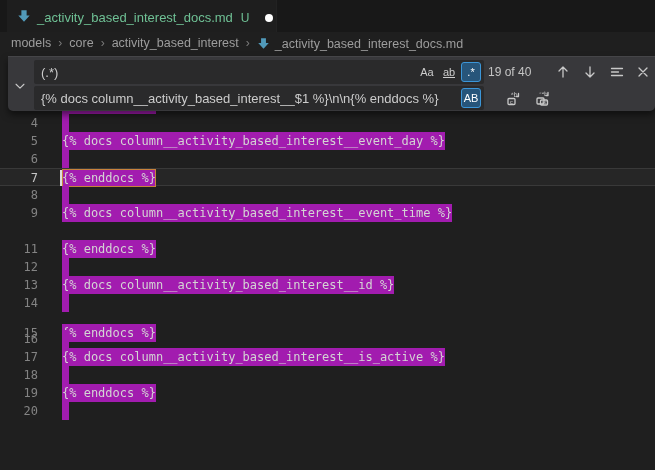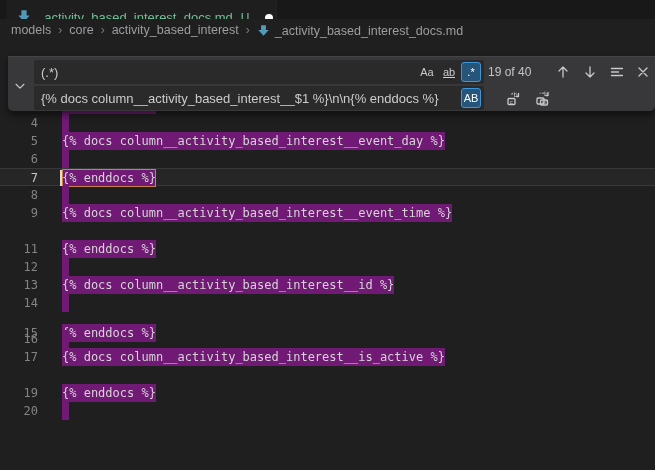--- a/index.html
+++ b/index.html
@@ -8,38 +8,38 @@
 
   
   .tabbar { position:absolute; left:0; top:0; width:655px; height:35px; background:#181818; }
   .tab { position:absolute; left:7px; top:0; height:35px; width:270px; background:#1e1e1e;
          display:flex; align-items:center; gap:6px; padding:0 10px; border-right:1px solid #222; }
   .tab-title { color:#6fc195; font-size:13px; white-space:nowrap; }
   .git-badge { color:#6fc195; font-size:12px; margin-left:2px; }
   .dirty-dot { width:8px; height:8px; border-radius:50%; background:#ffffff; margin-left:9px; flex:none; }
 
   
-  .breadcrumb { position:absolute; left:0; top:19px; width:655px; height:21px; background:#1f1f1f;
+  .breadcrumb { position:absolute; left:0; top:32px; width:655px; height:21px; background:#1f1f1f;
                 display:flex; align-items:center; padding-left:11px; font-size:12.5px; color:#9d9d9d; }
   .breadcrumb .sep { margin:0 7px; color:#7a7a7a; font-size:12px; }
   .breadcrumb .bc-item { white-space:nowrap; cursor:default; }
   .breadcrumb .bc-icon { display:inline-flex; margin-right:5px; transform:translateY(2px); }
 
   
   .editor { position:absolute; left:0; top:56px; width:655px; height:414px; background:#1f1f1f;
             font-family:"DejaVu Sans Mono", monospace; font-size:12px; }
   .line { position:absolute; left:0; width:655px; height:18px; line-height:18px; }
   .line.active { background:rgba(255,255,255,0.035);
                  border-top:1px solid rgba(255,255,255,0.09);
                  border-bottom:1px solid rgba(255,255,255,0.09); }
   .ln { position:absolute; left:0; top:0; width:38px; text-align:right; color:#848484;
         font-size:12px; line-height:18px; }
   .line.active .ln { color:#c6c6c6; }
   .code { position:absolute; left:62px; top:0; height:18px; line-height:18px; color:#d4d4d4; white-space:pre; }
-  .hl { background:#701a75; display:inline-block; height:18px; line-height:18px; }
+  .hl { background:#a21caf; display:inline-block; height:18px; line-height:18px; }
   .hl.empty { width:7px; }
   .hl.current { outline:1px solid #c8833c; outline-offset:-1px; }
   .cursor { position:absolute; left:-2px; top:1px; width:2px; height:16px; background:#dcdcdc; }
 
   
   .find-widget { position:absolute; left:8px; top:56px; width:647px; height:55px;
                  background:#38383b; border-radius:0 0 5px 5px;
                  box-shadow:0 4px 7px rgba(0,0,0,0.5); border-top:1px solid #454548; }
   .inputbox { position:absolute; left:26px; height:24px; width:450px; background:#2a2a2b;
               border-radius:2px; display:flex; align-items:center; padding:0 3px 0 7px; }
@@ -149,20 +149,24 @@
       <span class="code"><span class="hl">{% enddocs %}</span></span>
     </div>
     <div class="line" style="top: 274px;">
       <span class="ln">16</span>
       <span class="code"><span class="hl empty"></span></span>
     </div>
     <div class="line" style="top: 292px;">
       <span class="ln">17</span>
       <span class="code"><span class="hl">{% docs column__activity_based_interest__is_active %}</span></span>
     </div>
+    <div class="line" style="top: 310px;">
+      <span class="ln">18</span>
+      <span class="code"><span class="hl empty"></span></span>
+    </div>
     <div class="line" style="top: 328px;">
       <span class="ln">19</span>
       <span class="code"><span class="hl">{% enddocs %}</span></span>
     </div>
     <div class="line" style="top: 346px;">
       <span class="ln">20</span>
       <span class="code"><span class="hl empty"></span></span>
     </div>
   </div>
 

